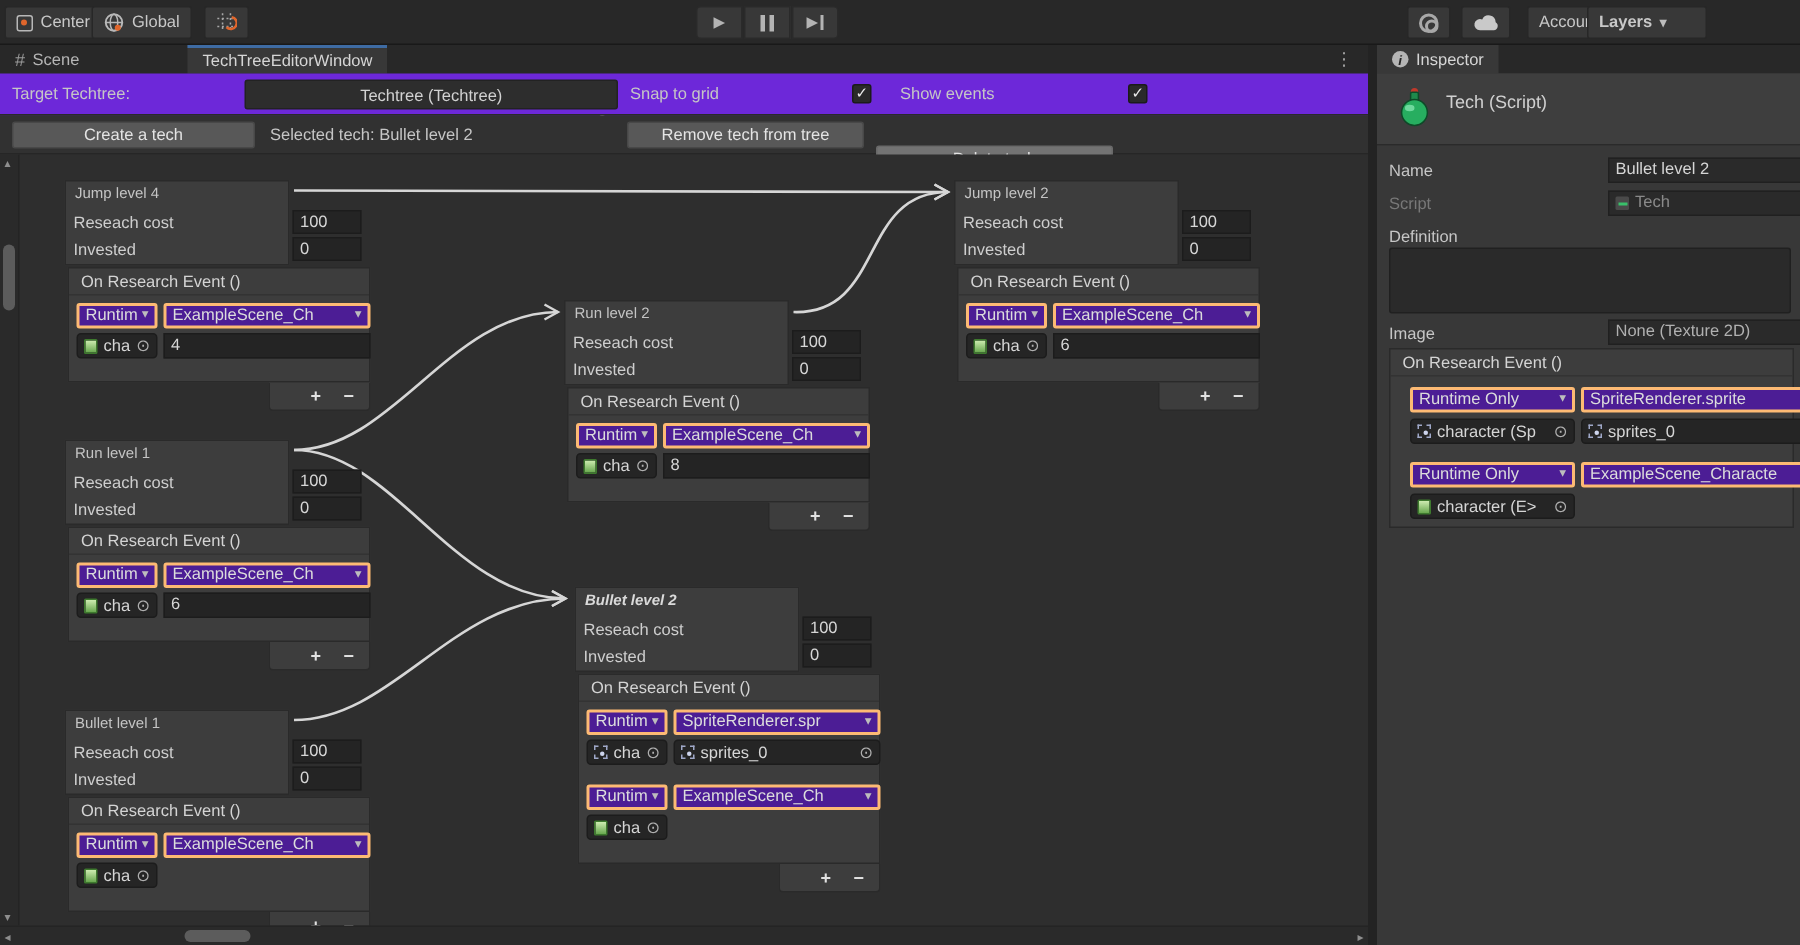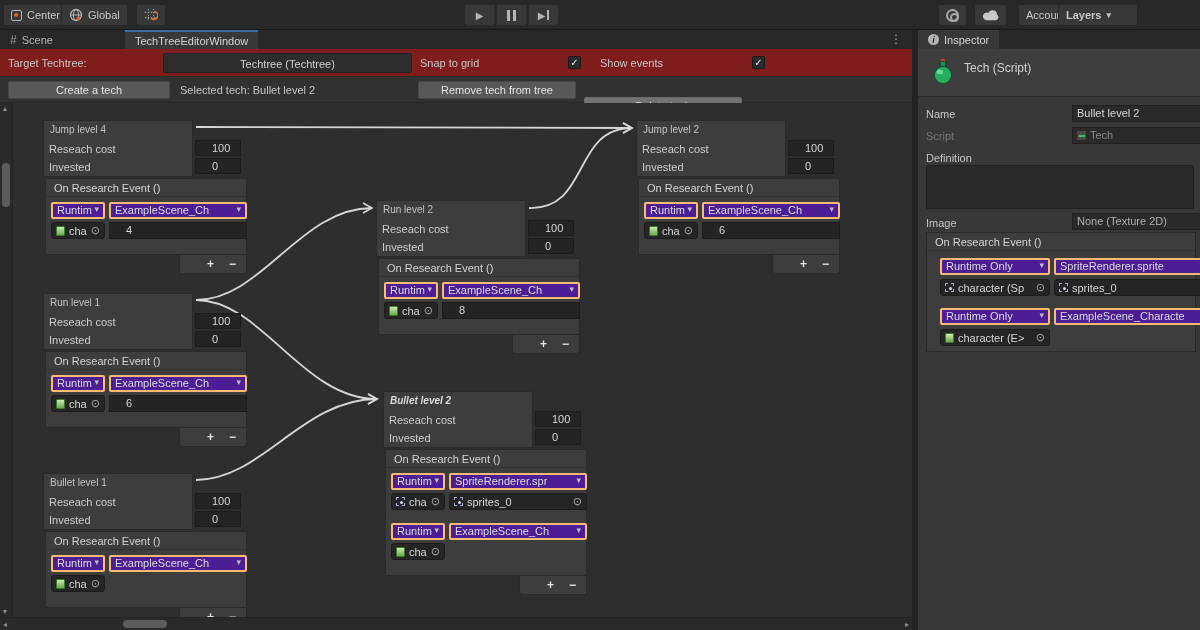--- a/index.html
+++ b/index.html
@@ -30,41 +30,41 @@
   .pane-right { position:absolute; top:30px; left:918px; width:282px; height:600px; background:#383838; overflow:hidden; }
   
   .tabstrip { position:absolute; top:0; left:0; right:0; height:19px; background:#282828; }
   .tab { position:absolute; top:0; height:19px; display:flex; align-items:center; gap:5px; padding:0 10px; color:#b5b5b5; }
   .tab.active { background:#383838; border-top:2px solid #3e6ba3; color:#d5d5d5; }
   .menu-dots { position:absolute; right:10px; top:2px; color:#a5a5a5; font-size:12px; }
   .ico-grid { color:#9a9a9a; font-size:12px; }
   .ico-info { width:11px; height:11px; border-radius:50%; background:#b5b5b5; color:#262626; font-size:9px; font-weight:bold;
               display:flex; align-items:center; justify-content:center; font-style:italic; }
   
-  .tt-row1 { position:absolute; top:19px; left:0; right:0; height:28px; background:#7f1d1d; border-bottom:1px solid #2a2a2a; }
+  .tt-row1 { position:absolute; top:19px; left:0; right:0; height:28px; background:#6d28d9; border-bottom:1px solid #2a2a2a; }
   .tt-row2 { position:absolute; top:47px; left:0; right:0; height:26px; background:#313131; border-bottom:1px solid #262626; }
   .rlabel { position:absolute; color:#c6c6c6; line-height:28px; }
   .objfield { position:absolute; background:#2d2d2d; border:1px solid #222222; border-radius:2px;
               display:flex; align-items:center; padding:0 5px; gap:4px; color:#d2d2d2; }
   .pick { margin-left:auto; color:#b0b0b0; font-size:11px; }
   .cb { position:absolute; width:13px; height:13px; background:#2a2a2a; border:1px solid #1b1b1b; border-radius:2px;
         color:#ececec; font-size:10px; line-height:12px; text-align:center; }
   .gbtn { position:absolute; top:4px; height:18px; background:#585858; border:1px solid #484848; border-radius:2px;
           color:#e4e4e4; text-align:center; line-height:16px; }
   .gbtn.light { background:#737373; border-color:#696969;margin-top:16px; }
   
   .canvas { position:absolute; top:73px; left:0; right:0; bottom:0; background:#2e2e2e; overflow:hidden; }
   .wires { position:absolute; left:0; top:0; z-index:1; }
   .node { position:absolute; z-index:2; }
   .nbox { position:absolute; left:0; top:0; width:150px; height:57px; background:#3d3d3d; border:1px solid #2a2a2a; }
   .ntitle { position:absolute; left:6px; top:3px; font-size:10px; color:#c4c4c4; white-space:nowrap; }
   .node.sel .ntitle { font-weight:bold; font-style:italic; color:#dadada; }
   .nlabel { position:absolute; left:5px; color:#cecece; line-height:16px; }
   .nfield { position:absolute; left:152px; width:46px; height:16px; background:#242424; border:1px solid #1c1c1c;
-            color:#d6d6d6; padding:0 16px; line-height:14px; overflow:hidden; white-space:nowrap; }
+            color:#d6d6d6; padding:0 4px; line-height:14px; overflow:hidden; white-space:nowrap; }
   .nevent { position:absolute; left:2px; top:58px; width:202px; background:#3d3d3d; border:1px solid #2a2a2a; }
   .nevhead { height:18px; line-height:18px; padding-left:8px; border-bottom:1px solid #333333; color:#d4d4d4; white-space:nowrap; }
   .dd { position:absolute; height:17px; background:#4c1d95; border:2px solid #fdba74; border-radius:2px; color:#dcdcdc;
         display:flex; padding:0 4px; overflow:hidden; }
   .dd .ddtxt { white-space:nowrap; overflow:hidden; }
   .dd .caret { margin-left:auto; padding-left:2px; }
   .ddmode { left:8px; width:54px; }
   .ddfn { left:66px; width:138px; }
   .objf { position:absolute; height:17px; background:#252525; border:1px solid #1c1c1c; border-radius:3px;
           display:flex; align-items:center; padding:0 4px; gap:4px; color:#d6d6d6; overflow:hidden; }

